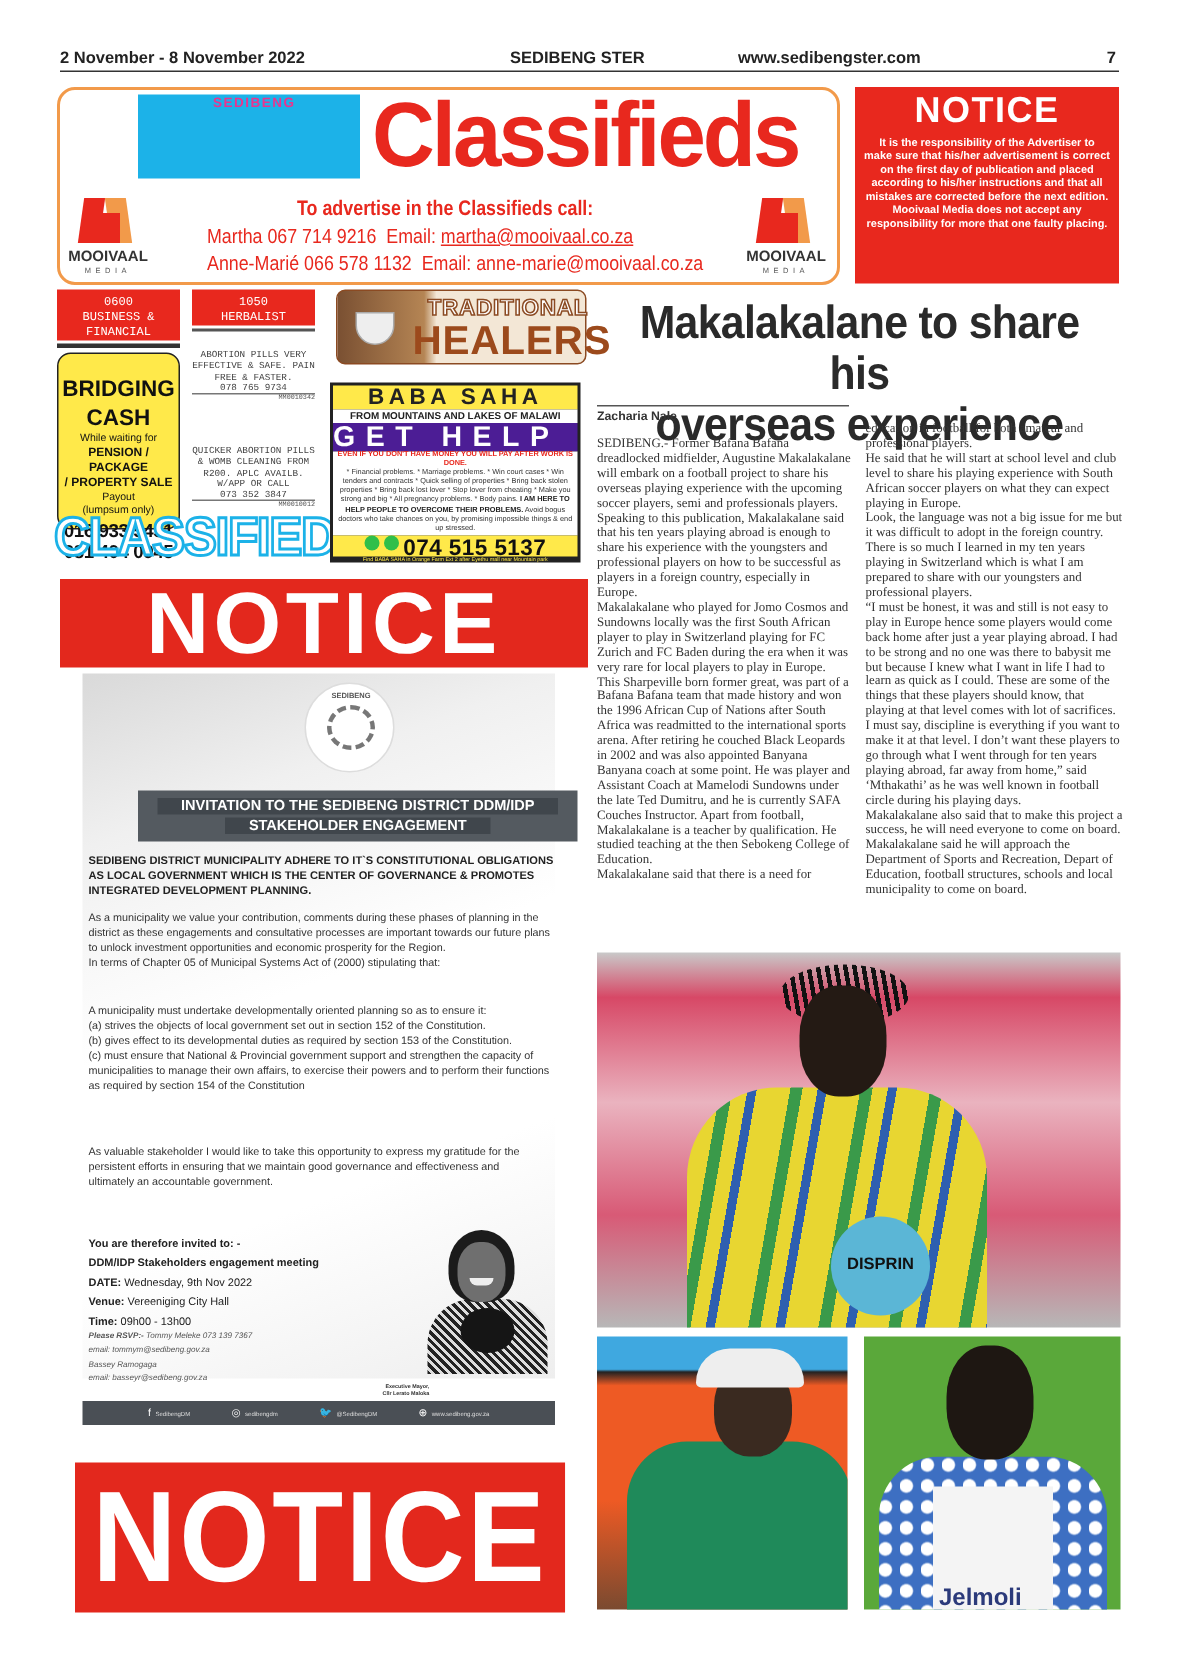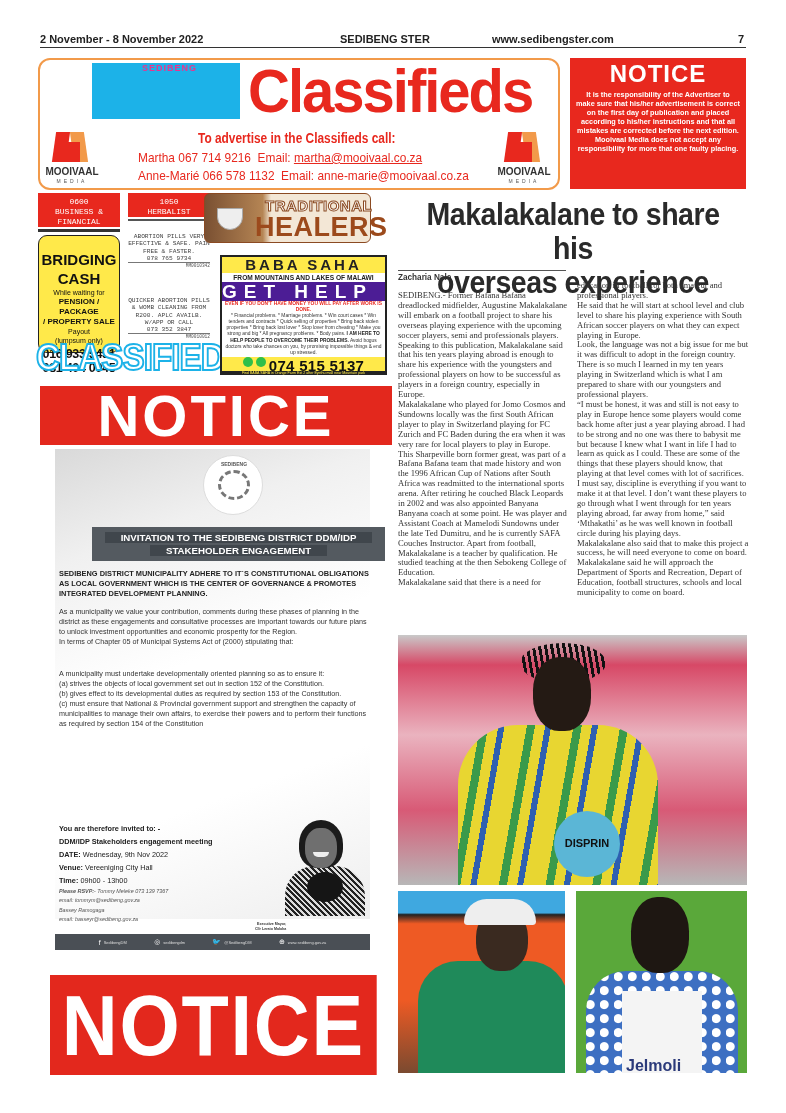--- a/index.html
+++ b/index.html
@@ -40,21 +40,21 @@
   .bridging .sm { font-size: 7px; line-height: 9px; }
   .bridging .bd { font-size: 8px; font-weight: bold; line-height: 10px; }
   .bridging .ph { font-size: 12.5px; font-weight: bold; line-height: 14px; letter-spacing: -0.3px; }
 
   .herb-text { font-family: "Liberation Mono", monospace; font-size: 6.2px; line-height: 7.3px; text-align: center; color: #444; }
   .herb-line { border-top: 1px solid #777; height: 1px; }
   .herb-ref { font-family: "Liberation Mono", monospace; font-size: 4.5px; color: #555; text-align: right; }
 
   .classifieds-word2 { left: 36px; top: 341px; width: 178px; height: 34px; color: #fff; font-weight: bold; font-size: 36px; line-height: 34px; letter-spacing: -1px; -webkit-text-stroke: 2px #1cb2e8; transform: scaleX(0.92); transform-origin: left; }
 
-  .healers { left: 204px; top: 193px; width: 167px; height: 50px; border: 1px solid #8b4a22; border-radius: 6px; background: linear-gradient(90deg,#7a5032 0%,#b58554 35%,#f3e7d6 40%,#f3e7d6 100%); }
+  .healers { left: 224px; top: 193px; width: 167px; height: 50px; border: 1px solid #8b4a22; border-radius: 6px; background: linear-gradient(90deg,#7a5032 0%,#b58554 35%,#f3e7d6 40%,#f3e7d6 100%); }
   .healers .t1 { position: absolute; left: 60px; top: 3px; color: #fff; font-weight: bold; font-size: 15px; -webkit-text-stroke: 1px #8b4a22; letter-spacing: 0.5px; }
   .healers .t2 { position: absolute; left: 50px; top: 19px; color: #9c4a1c; font-weight: bold; font-size: 27px; line-height: 28px; letter-spacing: 0.5px; }
   .healers .mortar { position: absolute; left: 12px; top: 14px; width: 26px; height: 22px; border-radius: 0 0 13px 13px; background: #eee; border: 1px solid #aaa; }
 
   .baba { left: 220px; top: 255px; width: 167px; height: 120px; background: #222; }
   .baba .name { background: #ffe94a; color: #222; font-weight: bold; font-size: 15px; text-align: center; letter-spacing: 3px; line-height: 16px; margin: 2px 2px 0; }
   .baba .from { background: #fff; color: #222; font-weight: bold; font-size: 6.6px; text-align: center; line-height: 9px; margin: 0 2px; }
   .baba .get { background: #4c1d95; color: #fff; font-weight: bold; font-size: 19px; letter-spacing: 7px; line-height: 19px; margin: 0 2px; }
   .baba .body { background: #fff; margin: 0 2px; color: #333; font-size: 4.9px; line-height: 6.1px; text-align: center; padding: 0 2px 1px; }
   .baba .body .red { color: #e8281e; font-weight: bold; }
@@ -242,20 +242,21 @@
   <div class="abs inv-p" style="top:158px">
     <div>As a municipality we value your contribution, comments during these phases of planning in the district as these engagements and consultative processes are important towards our future plans to unlock investment opportunities and economic prosperity for the Region.</div>
     <div>In terms of Chapter 05 of Municipal Systems Act of (2000) stipulating that:</div>
   </div>
   <div class="abs inv-p" style="top:220px">
     <div>A municipality must undertake developmentally oriented planning so as to ensure it:</div>
     <div>(a) strives the objects of local government set out in section 152 of the Constitution.</div>
     <div>(b) gives effect to its developmental duties as required by section 153 of the Constitution.</div>
     <div>(c) must ensure that National &amp; Provincial government support and strengthen the capacity of municipalities to manage their own affairs, to exercise their powers and to perform their functions as required by section 154 of the Constitution</div>
   </div>
+  <div class="abs inv-p" style="top:314px;width:300px">As valuable stakeholder I would like to take this opportunity to express my gratitude for the persistent efforts in ensuring that we maintain good governance and effectiveness and ultimately an accountable government.</div>
   <div class="abs inv-invited">
     <div><b>You are therefore invited to: -</b></div>
     <div><b>DDM/IDP Stakeholders engagement meeting</b></div>
     <div><b>DATE:</b> <span>Wednesday, 9th Nov 2022</span></div>
     <div><b>Venue:</b> <span>Vereeniging City Hall</span></div>
     <div><b>Time:</b> <span>09h00 - 13h00</span></div>
   </div>
   <div class="abs inv-rsvp">
     <div><b>Please RSVP:-</b> <span>Tommy Meleke 073 139 7367</span></div>
     <div>email: tommym@sedibeng.gov.za</div>

